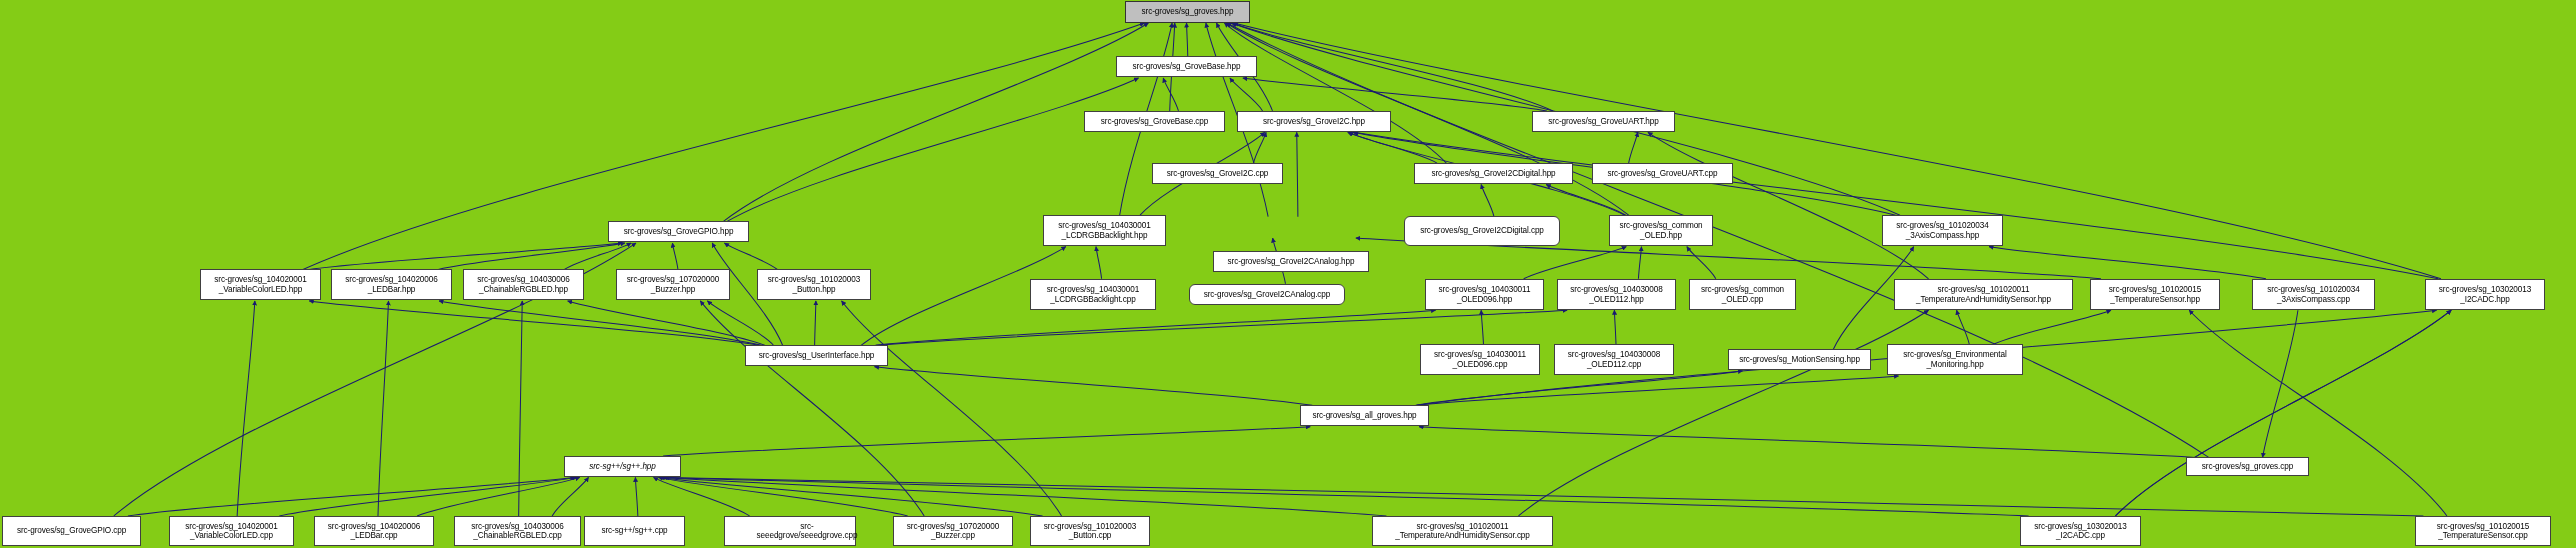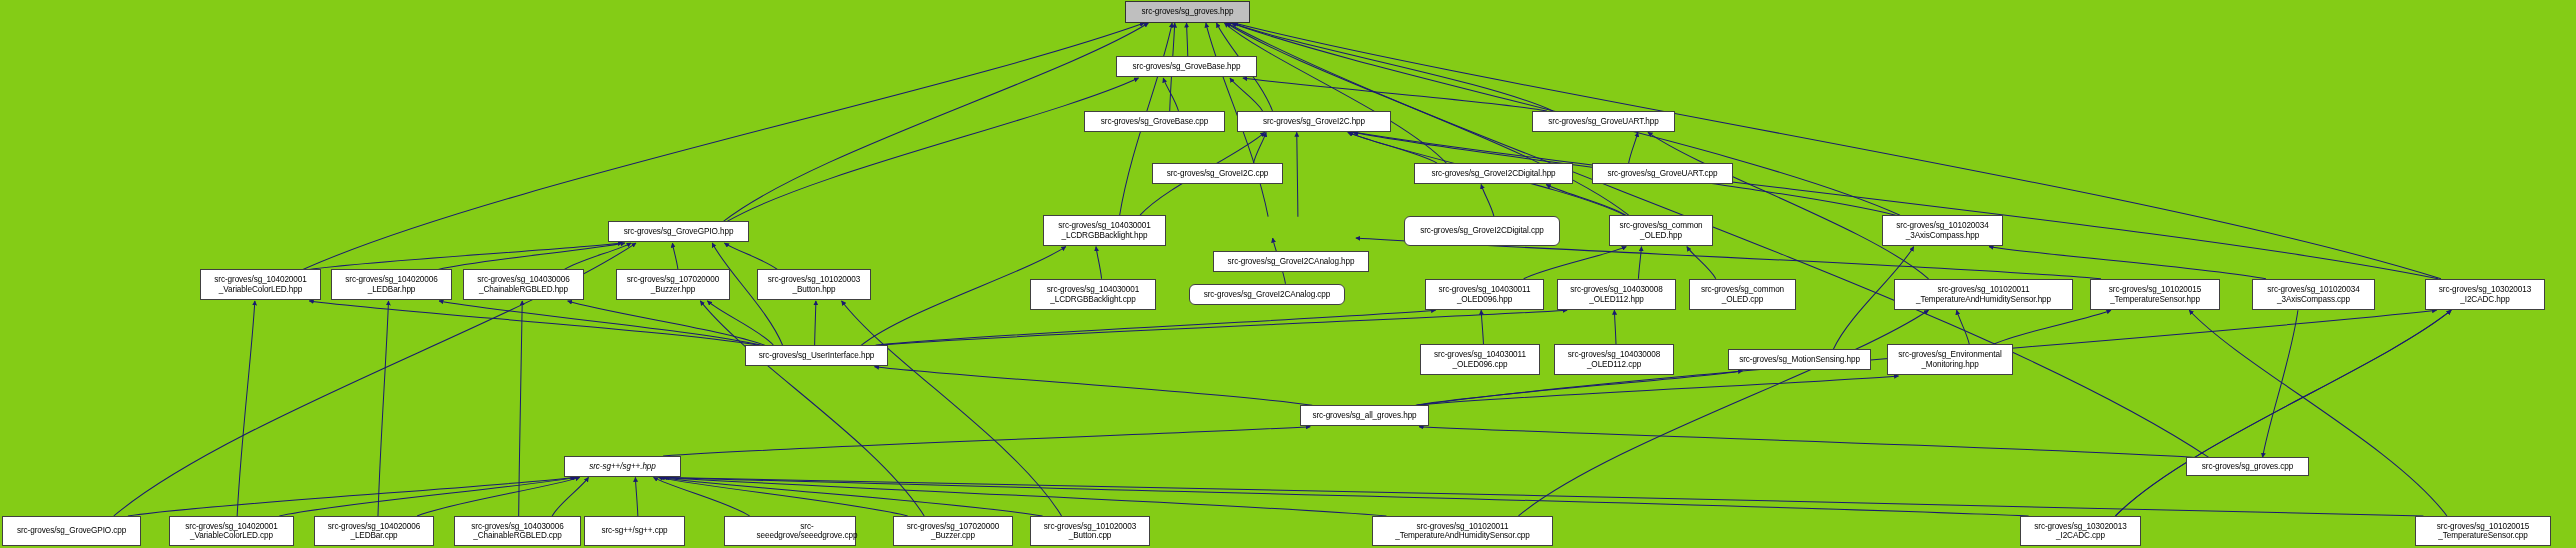--- a/index.html
+++ b/index.html
@@ -162,21 +162,21 @@
       <div class="node" style="left: 1557px; top: 279px; width: 119px; height: 31px;"><span class="lbl">src-groves/sg_104030008</span><span class="lbl">_OLED112.hpp</span></div>
       <div class="node" style="left: 1689px; top: 279px; width: 107px; height: 31px;"><span class="lbl">src-groves/sg_common</span><span class="lbl">_OLED.cpp</span></div>
       <div class="node" style="left: 1894px; top: 279px; width: 179px; height: 31px;"><span class="lbl">src-groves/sg_101020011</span><span class="lbl">_TemperatureAndHumiditySensor.hpp</span></div>
       <div class="node" style="left: 2090px; top: 279px; width: 130px; height: 31px;"><span class="lbl">src-groves/sg_101020015</span><span class="lbl">_TemperatureSensor.hpp</span></div>
       <div class="node" style="left: 2252px; top: 279px; width: 123px; height: 31px;"><span class="lbl">src-groves/sg_101020034</span><span class="lbl">_3AxisCompass.cpp</span></div>
       <div class="node" style="left: 2425px; top: 279px; width: 120px; height: 31px;"><span class="lbl">src-groves/sg_103020013</span><span class="lbl">_I2CADC.hpp</span></div>
       <div class="node" style="left: 745px; top: 345px; width: 143px; height: 21.4px;"><span class="lbl">src-groves/sg_UserInterface.hpp</span></div>
       <div class="node" style="left: 1420px; top: 344px; width: 120px; height: 31px;"><span class="lbl">src-groves/sg_104030011</span><span class="lbl">_OLED096.cpp</span></div>
       <div class="node" style="left: 1554px; top: 344px; width: 120px; height: 31px;"><span class="lbl">src-groves/sg_104030008</span><span class="lbl">_OLED112.cpp</span></div>
       <div class="node" style="left: 1728px; top: 349px; width: 143px; height: 21.4px;"><span class="lbl">src-groves/sg_MotionSensing.hpp</span></div>
-      <div class="node" style="left: 1887px; top: 344px; width: 126px; height: 31px;"><span class="lbl">src-groves/sg_Environmental</span><span class="lbl">_Monitoring.hpp</span></div>
+      <div class="node" style="left: 1887px; top: 344px; width: 136px; height: 31px;"><span class="lbl">src-groves/sg_Environmental</span><span class="lbl">_Monitoring.hpp</span></div>
       <div class="node" style="left: 1300px; top: 405px; width: 129px; height: 21.4px;"><span class="lbl">src-groves/sg_all_groves.hpp</span></div>
       <div class="node" style="left: 564px; top: 456px; width: 117px; height: 21.4px; font-style: italic;"><span class="lbl">src-sg++/sg++.hpp</span></div>
       <div class="node" style="left: 2186px; top: 457px; width: 123px; height: 19px; text-align: right;"><span class="lbl">src-groves/sg_groves.cpp</span></div>
       <div class="node" style="left: 2.1px; top: 516px; width: 139px; height: 30px;"><span class="lbl">src-groves/sg_GroveGPIO.cpp</span></div>
       <div class="node" style="left: 169px; top: 516px; width: 125px; height: 30px;"><span class="lbl">src-groves/sg_104020001</span><span class="lbl">_VariableColorLED.cpp</span></div>
       <div class="node" style="left: 314px; top: 516px; width: 120px; height: 30px;"><span class="lbl">src-groves/sg_104020006</span><span class="lbl">_LEDBar.cpp</span></div>
       <div class="node" style="left: 454px; top: 516px; width: 127px; height: 30px;"><span class="lbl">src-groves/sg_104030006</span><span class="lbl">_ChainableRGBLED.cpp</span></div>
       <div class="node" style="left: 584px; top: 516px; width: 101px; height: 30px;"><span class="lbl">src-sg++/sg++.cpp</span></div>
       <div class="node" style="left: 724px; top: 516px; width: 132px; height: 30px; padding-left: 36px;"><span class="lbl">src-seeedgrove/seeedgrove.cpp</span></div>
       <div class="node" style="left: 893px; top: 516px; width: 120px; height: 30px;"><span class="lbl">src-groves/sg_107020000</span><span class="lbl">_Buzzer.cpp</span></div>

